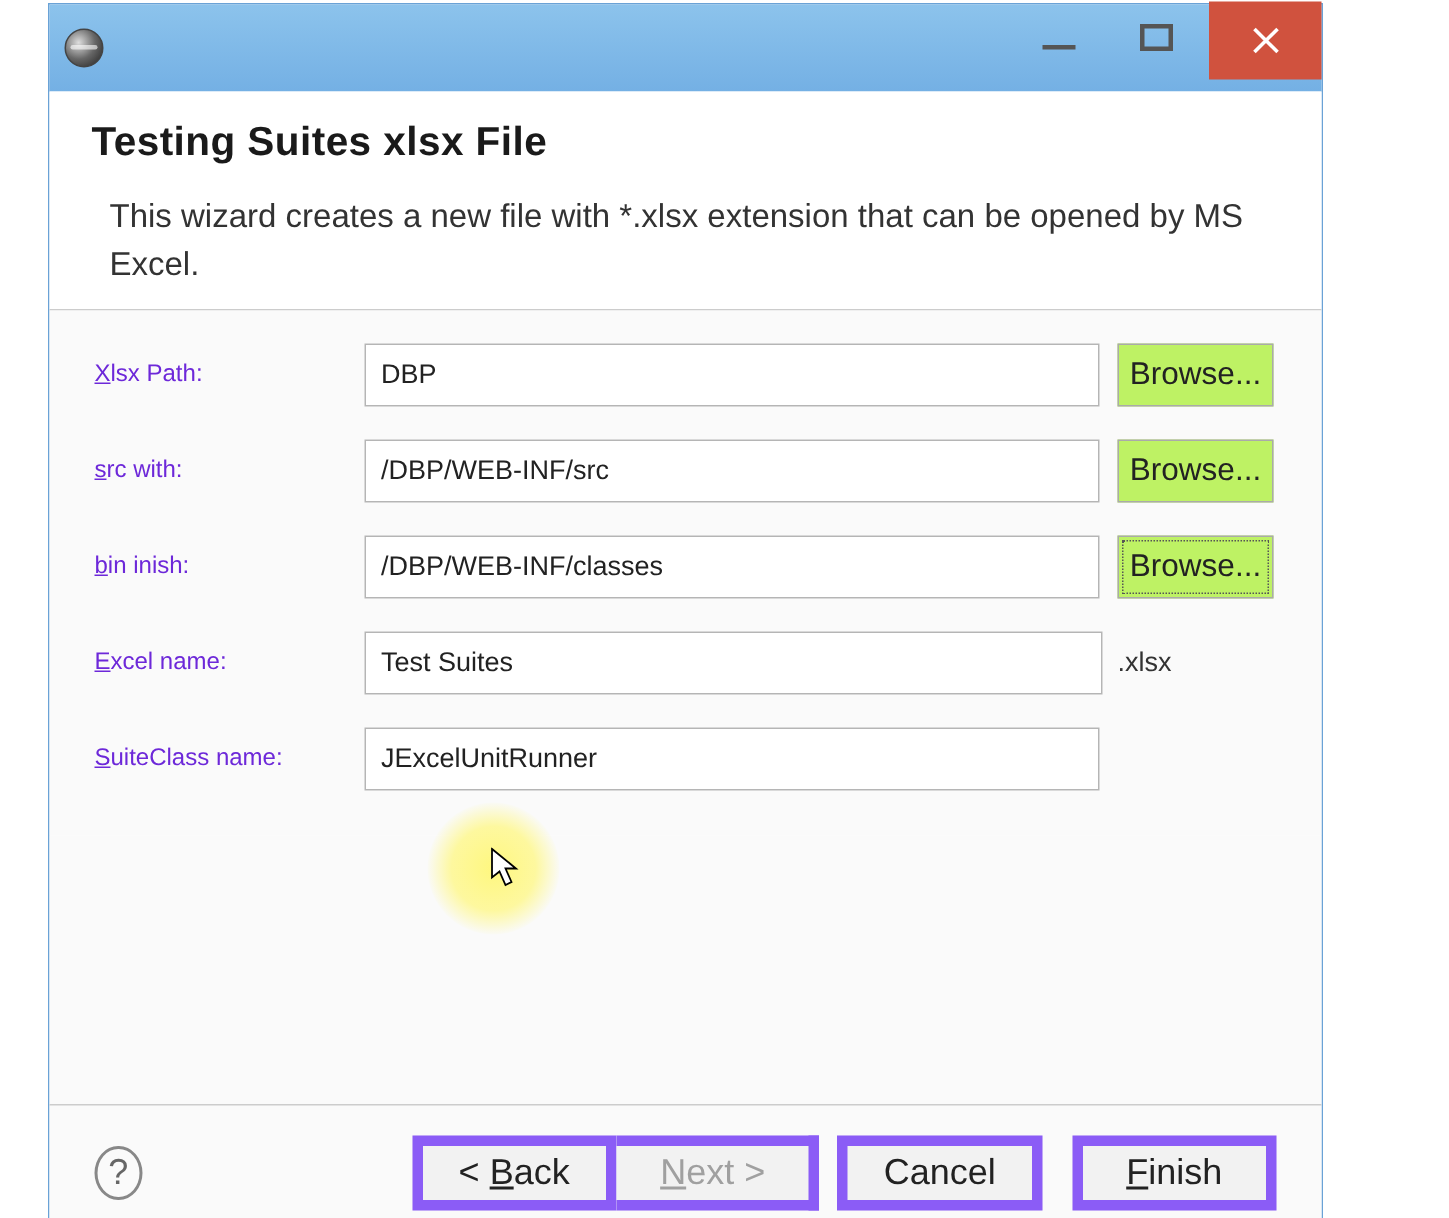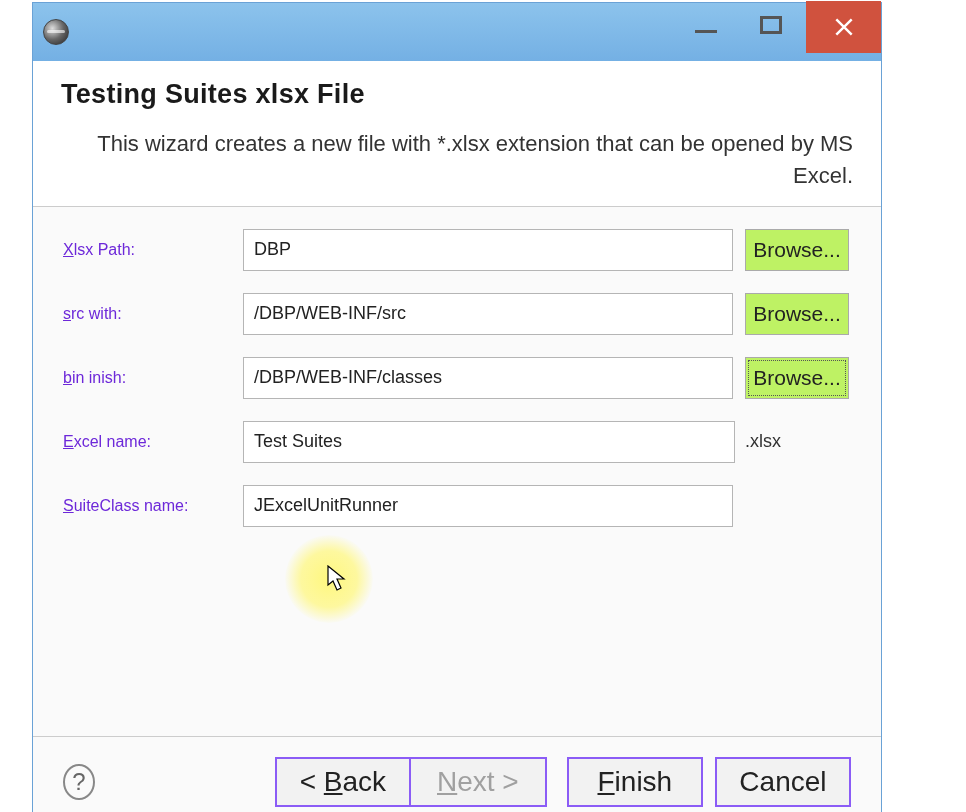--- a/index.html
+++ b/index.html
@@ -55,21 +55,20 @@
     color: #1a1a1a;
     font-weight: 600;
     margin-bottom: 18px;
     letter-spacing: .3px;
   }
   .header-desc {
     font-size: 22px;
     color: #333;
     line-height: 1.45;
     padding-left: 12px;
-    text-align: right;
   }
   
   .form-area {
     background: #fafafa;
     padding: 22px 32px 8px 30px;
   }
   .form-row {
     display: flex;
     align-items: center;
     margin-bottom: 22px;
@@ -144,22 +143,22 @@
     border-radius: 50%;
     display: flex; align-items: center; justify-content: center;
     font-size: 24px;
     color: #666;
     margin-right: auto;
   }
   .nav-btn {
     width: 156px;
     height: 50px;
     background: #f2f2f2;
-    border: 2px solid #8b5cf6;
-    font-size: 28px;
+    border: 7px solid #8b5cf6;
+    font-size: 24px;
     color: #222;
     font-family: inherit;
     cursor: pointer;
     margin-left: 12px;
   }
   .nav-btn.back { margin-left: 180px; }
   .nav-btn.disabled { color: #a0a0a0; cursor: default; }
   .nav-btn.finish { margin-left: 20px; }
   .nav-btn .ul { text-decoration: underline; }
 </style>
@@ -229,17 +228,17 @@
     <div class="highlight-spot"></div>
     <svg class="cursor-arrow" width="22" height="28" viewBox="0 0 22 28">
       <path d="M1 1 L1 20 L6 16 L10 25 L14 23 L10 14 L17 14 Z" fill="#fff" stroke="#000" stroke-width="1.2"></path>
     </svg>
   </div>
 
   <div class="button-bar">
     <div class="help-icon">?</div>
     <button class="nav-btn back"><span>&lt; </span><span class="ul">B</span><span>ack</span></button>
     <button class="nav-btn disabled" style="margin-left:0;border-left:none"><span class="ul">N</span><span>ext &gt;</span></button>
+    <button class="nav-btn">Cancel</button>
     <button class="nav-btn finish"><span class="ul">F</span><span>inish</span></button>
-    <button class="nav-btn">Cancel</button>
   </div>
 
 </div>
 
 </body></html>

